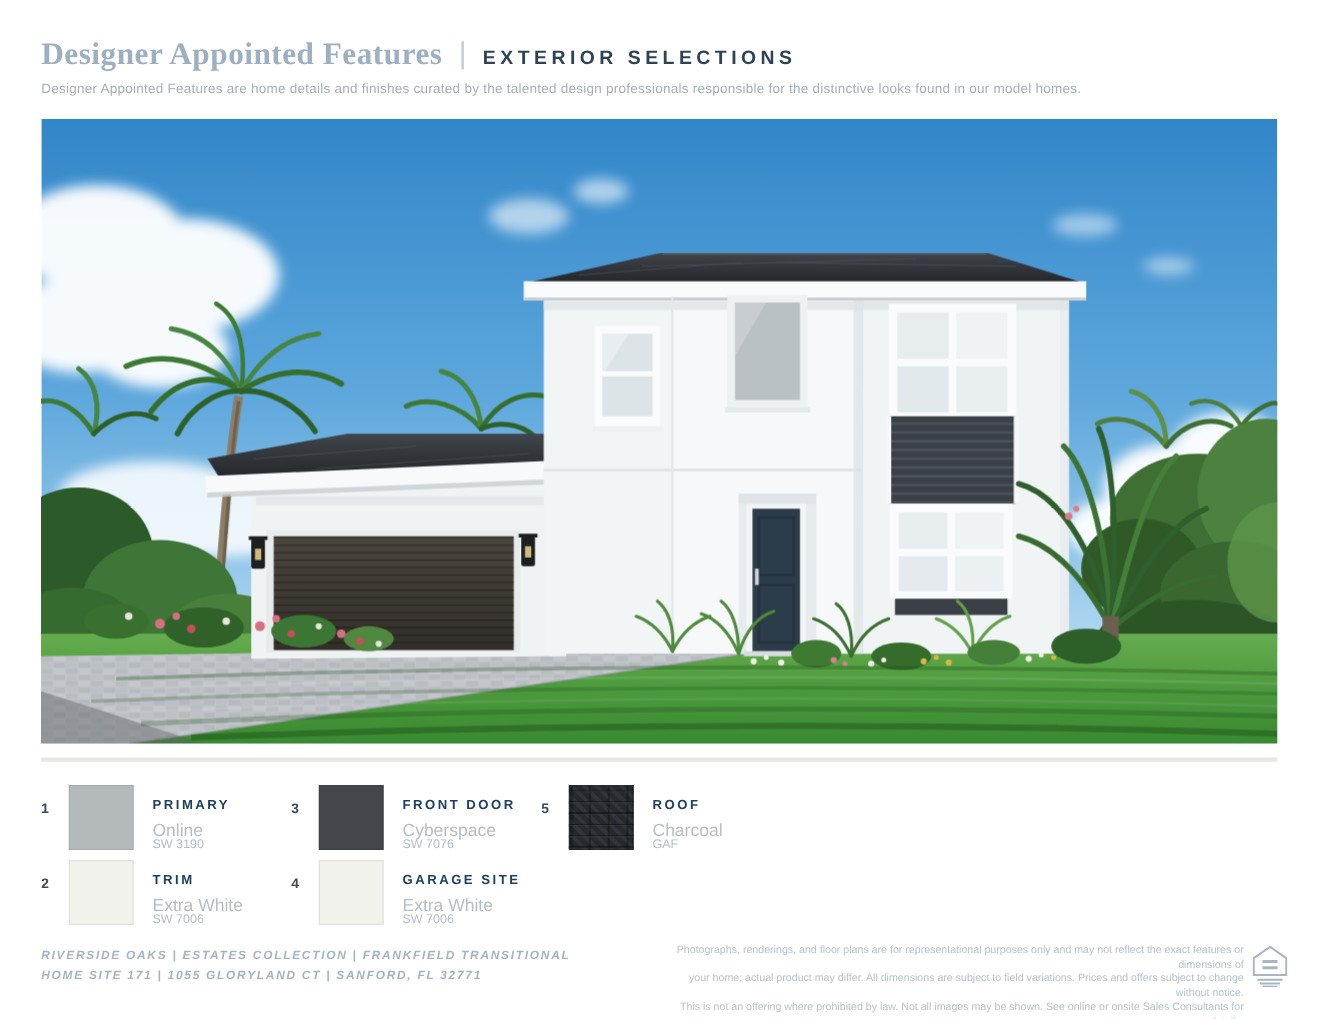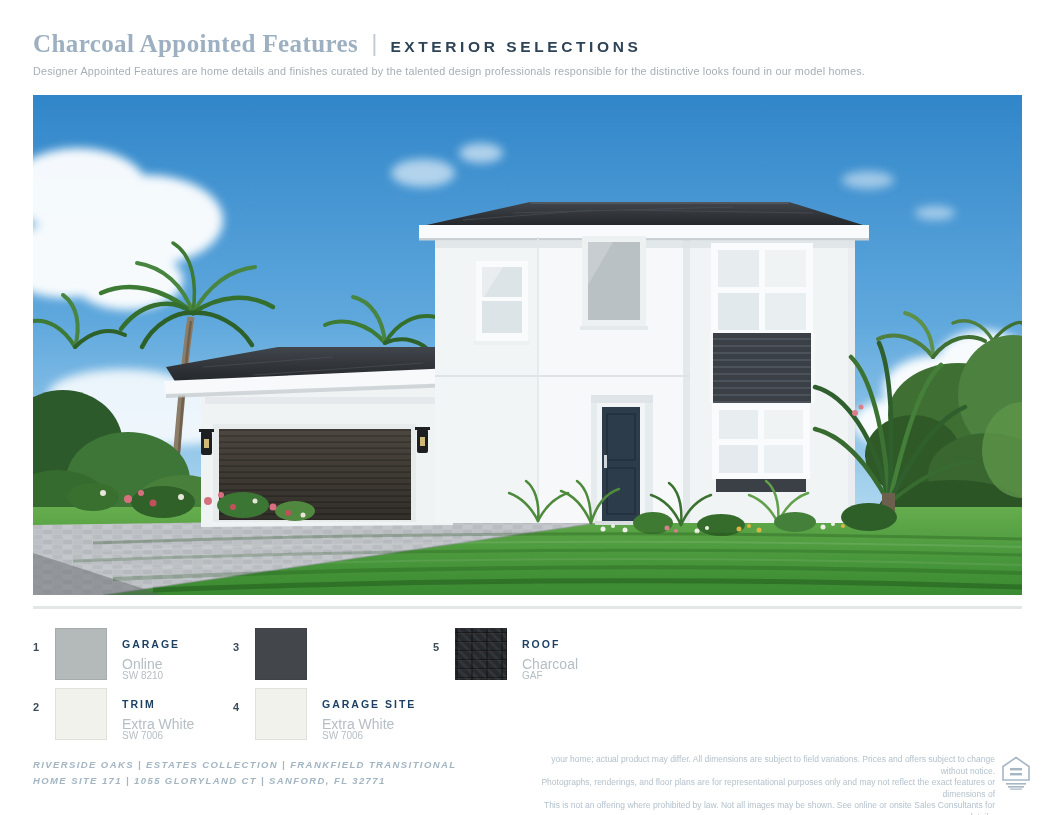--- a/index.html
+++ b/index.html
@@ -49,21 +49,21 @@
               font-size:8.5px;color:#b4c2cd;line-height:11.5px;}
   .eho{position:absolute;left:1002px;top:6px;width:28px;height:34px;}
 </style>
 </head>
 <body>
 
 <div class="page">
 
   <header>
     <div class="title-row">
-      <h1>Charcoal Appointed Features</h1>
+      <h1>Designer Appointed Features</h1>
       <span class="tdiv">|</span>
       <span class="subtitle">EXTERIOR SELECTIONS</span>
     </div>
     <p class="desc">Designer Appointed Features are home details and finishes curated by the talented design professionals responsible for the distinctive looks found in our model homes.</p>
   </header>
 
   <div class="hero">
     <svg width="989" height="500" viewBox="0 0 989 500">
       <defs>
         <linearGradient id="sky" x1="0" y1="0" x2="0" y2="1">
@@ -395,39 +395,44 @@
     </svg>
   </div>
 
   <div class="rule"></div>
 
   <section class="swatches" id="swatches">
     <div class="swatch-item">
       <span class="sw-num">1</span>
       <span class="sw-chip" style="background-color: rgb(180, 185, 186);"></span>
       <span class="sw-text">
-        <span class="sw-label">GARAGE</span>
+        <span class="sw-label">PRIMARY</span>
         <span class="sw-name">Online</span>
-        <span class="sw-code">SW 8210</span>
+        <span class="sw-code">SW 3190</span>
       </span>
     </div>
 
     <div class="swatch-item">
       <span class="sw-num">2</span>
       <span class="sw-chip" style="background-color: rgb(242, 242, 237);"></span>
       <span class="sw-text">
         <span class="sw-label">TRIM</span>
         <span class="sw-name">Extra White</span>
         <span class="sw-code">SW 7006</span>
       </span>
     </div>
 
     <div class="swatch-item">
       <span class="sw-num">3</span>
       <span class="sw-chip" style="background-color: rgb(67, 71, 76);"></span>
+      <span class="sw-text">
+        <span class="sw-label">FRONT DOOR</span>
+        <span class="sw-name">Cyberspace</span>
+        <span class="sw-code">SW 7076</span>
+      </span>
     </div>
 
     <div class="swatch-item">
       <span class="sw-num">4</span>
       <span class="sw-chip" style="background-color: rgb(242, 242, 237);"></span>
       <span class="sw-text">
         <span class="sw-label">GARAGE SITE</span>
         <span class="sw-name">Extra White</span>
         <span class="sw-code">SW 7006</span>
       </span>
@@ -443,22 +448,22 @@
       </span>
     </div>
   </section>
 
   <footer>
     <div class="community">
       <div>RIVERSIDE OAKS | ESTATES COLLECTION | FRANKFIELD TRANSITIONAL</div>
       <div>HOME SITE 171 | 1055 GLORYLAND CT | SANFORD, FL 32771</div>
     </div>
     <div class="disclaimer">
+      <div>Photographs, renderings, and floor plans are for representational purposes only and may not reflect the exact features or dimensions of</div>
       <div>your home; actual product may differ. All dimensions are subject to field variations. Prices and offers subject to change without notice.</div>
-      <div>Photographs, renderings, and floor plans are for representational purposes only and may not reflect the exact features or dimensions of</div>
       <div>This is not an offering where prohibited by law. Not all images may be shown. See online or onsite Sales Consultants for details.</div>
     </div>
     <div class="eho">
       <svg width="28" height="34" viewBox="0 0 28 34">
         <g stroke="#a6b6c4" fill="none" stroke-width="1.6">
           <polygon points="14,1.5 27,10.5 27,24 1,24 1,10.5"></polygon>
         </g>
         <g fill="#a6b6c4">
           <rect x="8" y="12" width="12" height="2.4"></rect>
           <rect x="8" y="17" width="12" height="2.4"></rect>

